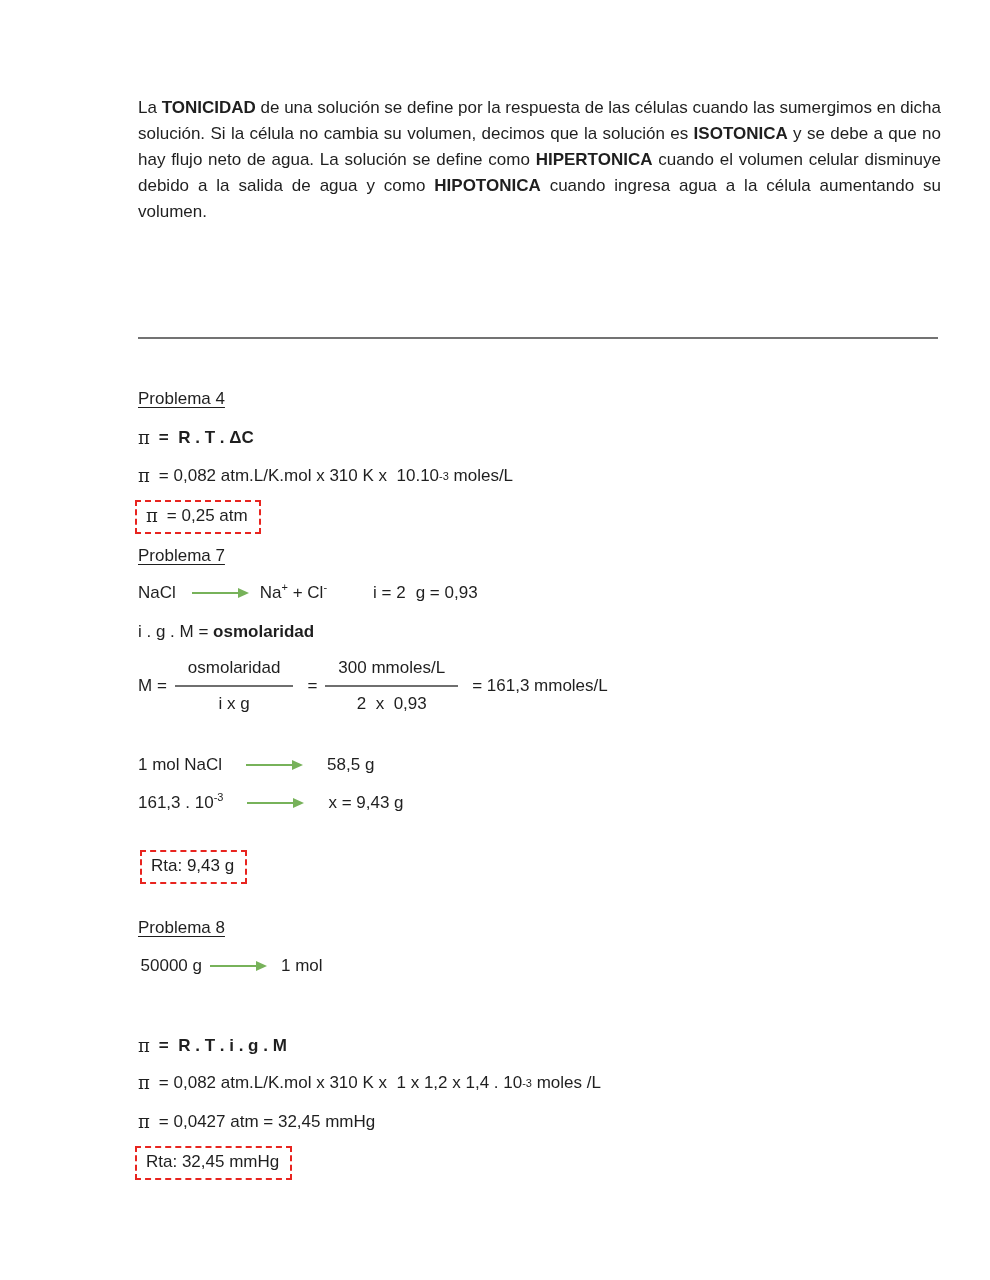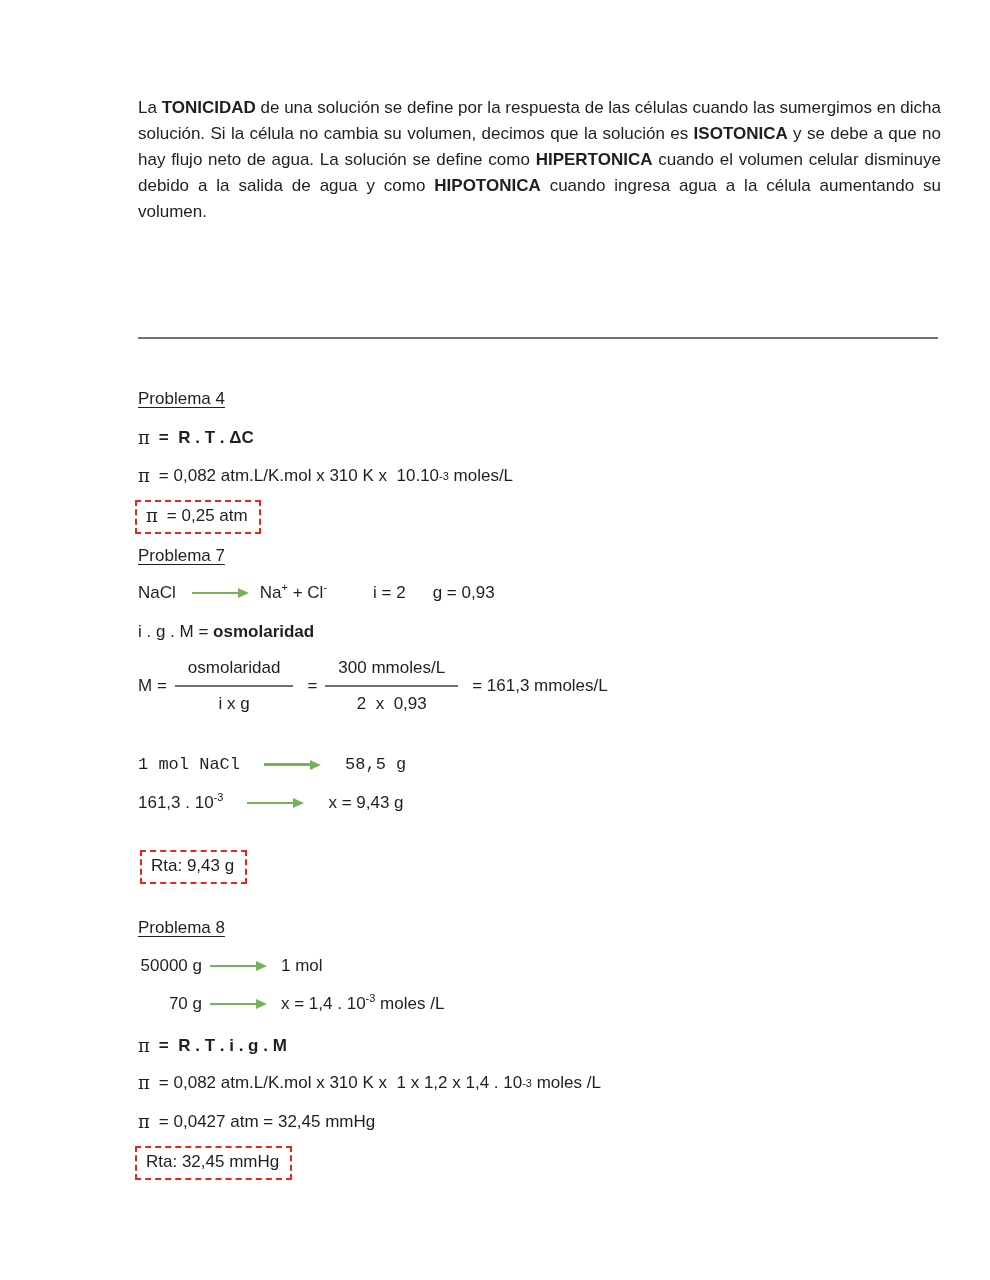--- a/index.html
+++ b/index.html
@@ -60,21 +60,21 @@
   .frac { display: inline-flex; flex-direction: column; align-items: center; }
   .frac-num { padding: 0 13px 7px; }
   .frac-den { padding: 7px 13px 0; }
   .frac-bar { align-self: stretch; height: 0; border-top: 2px solid var(--rule-gray, #6f6f6f); }
   .label-right { display: inline-block; width: 64px; text-align: right; }
   .ml8  { margin-left: 8px; }
   .ml10 { margin-left: 24px; }
   .ml11 { margin-left: 11px; }
   .ml14 { margin-left: 14px; }
   .ml16 { margin-left: 16px; }
-  .ml27 { margin-left: 27px; }
+  .ml27 { margin-left: 10px; }
   .ml46 { margin-left: 46px; }
 </style>
 </head>
 <body>
 
 <div class="page">
 
   <p class="abs intro" style="top:95px; margin:0;">
     <span>La </span><span class="b">TONICIDAD</span><span> de una solución se define por la respuesta de las células cuando las sumergimos en dicha solución. Si la célula no cambia su volumen, decimos que la solución es </span><span class="b">ISOTONICA</span><span>  y se debe a que no hay flujo neto de agua. La solución se define como </span><span class="b">HIPERTONICA</span><span> cuando el volumen celular disminuye debido a la salida de agua y como </span><span class="b">HIPOTONICA</span><span> cuando ingresa agua a la célula aumentando su volumen.</span>
   </p>
@@ -126,21 +126,21 @@
     </span>
     <span class="ml14 pre">=</span>
     <span class="frac ml8">
       <span class="frac-num pre">300 mmoles/L</span>
       <span class="frac-bar"></span>
       <span class="frac-den pre">2  x  0,93</span>
     </span>
     <span class="ml14 pre">= 161,3 mmoles/L</span>
   </div>
 
-  <div class="abs row" style="top:755px;font-family:Liberation Mono, monospace;">
+  <div class="abs row" style="top:755px;">
     <span class="pre">1 mol NaCl</span>
     <span class="arrow ml10">
         <span class="arrow-shaft"></span>
         <span class="arrow-head"></span>
       </span>
     <span class="ml10 pre">58,5 g</span>
   </div>
 
   <div class="abs row" style="top:793px;">
     <span><span class="pre">161,3 . 10</span><sup>-3</sup></span>
@@ -159,28 +159,20 @@
 
   <div class="abs row" style="top:956px;">
     <span class="label-right pre">50000 g</span>
     <span class="arrow ml8">
         <span class="arrow-shaft"></span>
         <span class="arrow-head"></span>
       </span>
     <span class="ml14 pre">1 mol</span>
   </div>
 
-  <div class="abs row" style="top:994px;">
-    <span class="label-right pre">70 g</span>
-    <span class="arrow ml8">
-        <span class="arrow-shaft"></span>
-        <span class="arrow-head"></span>
-      </span>
-    <span class="ml14"><span class="pre">x = 1,4 . 10</span><sup>-3</sup><span class="pre"> moles /L</span></span>
-  </div>
 
   <div class="abs row" style="top:1036px;">
     <span class="pi">π</span>
     <span class="b pre">=  R . T . i . g . M</span>
   </div>
 
   <div class="abs row" style="top:1073px;">
     <span class="pi">π</span>
     <span class="pre">= 0,082 atm.L/K.mol x 310 K x  1 x 1,2 x 1,4 . 10</span>
       <sup>-3</sup>

